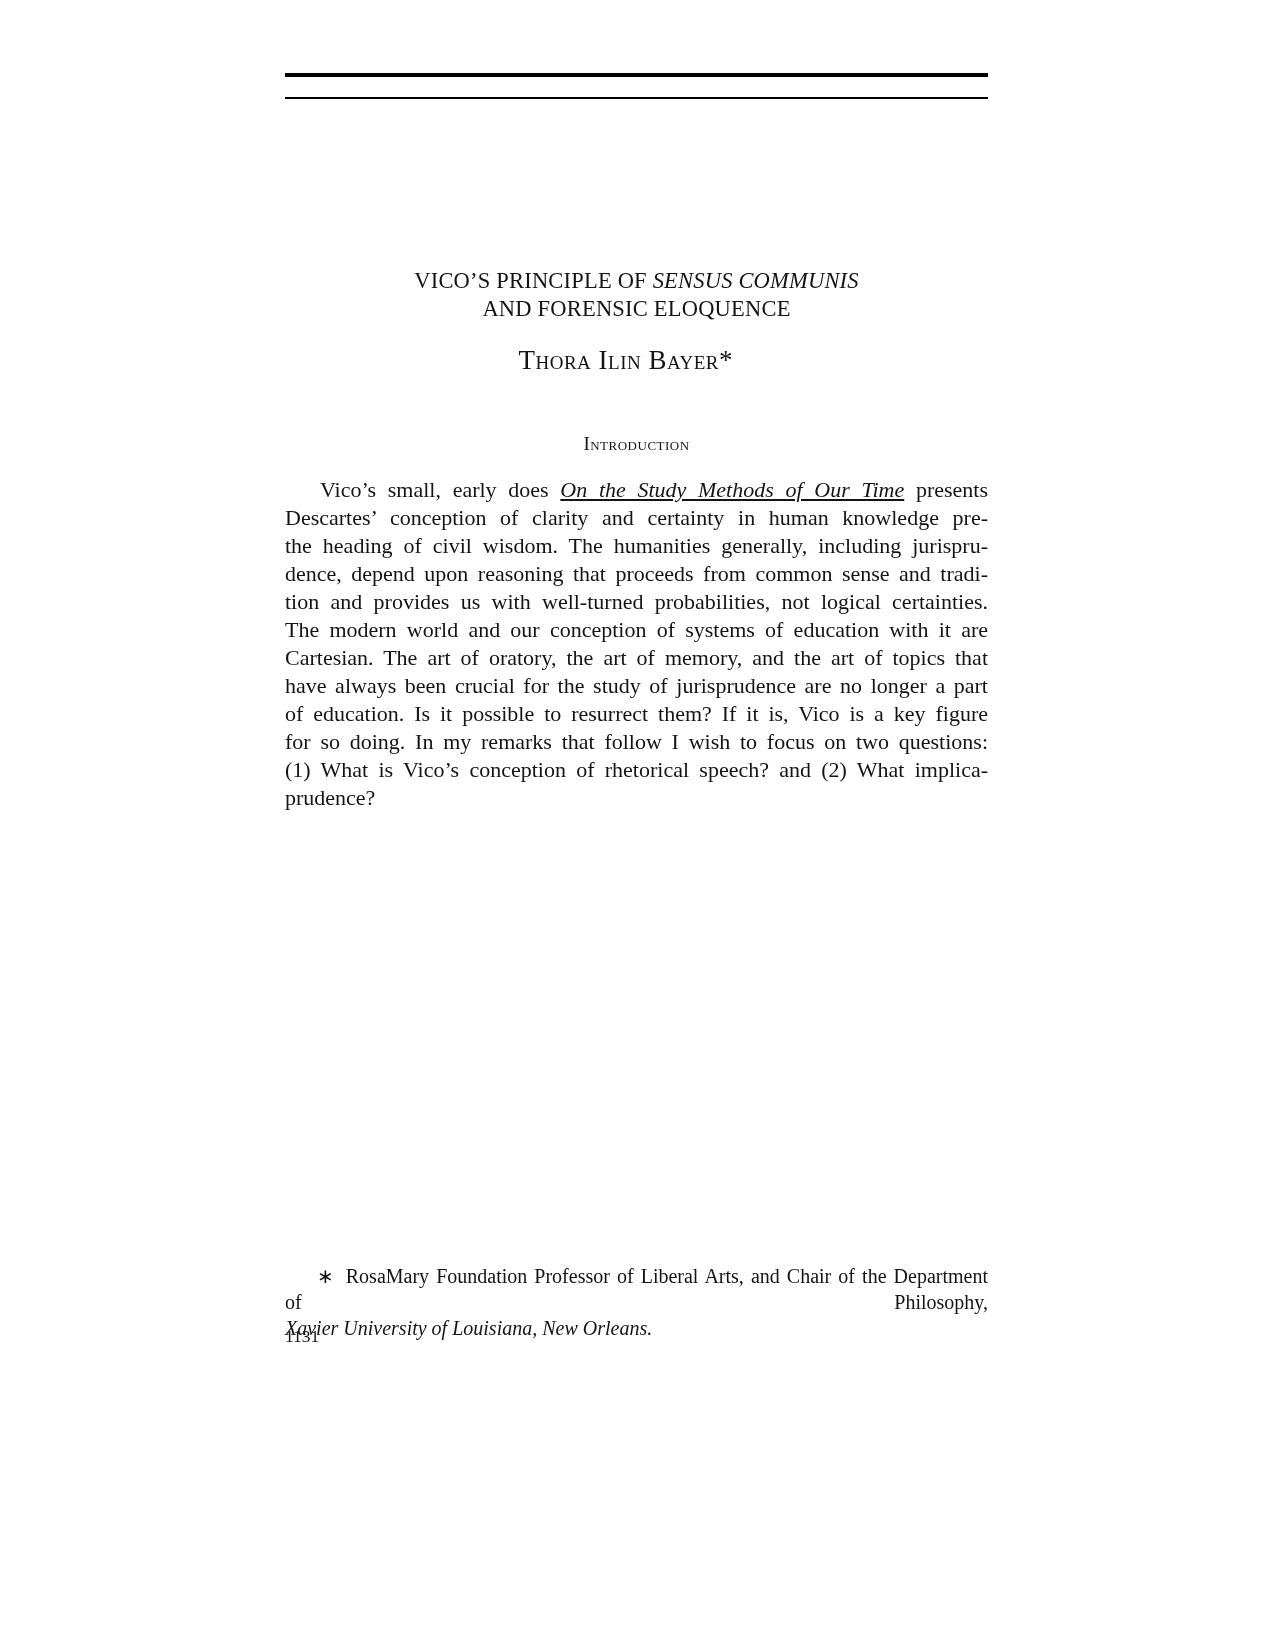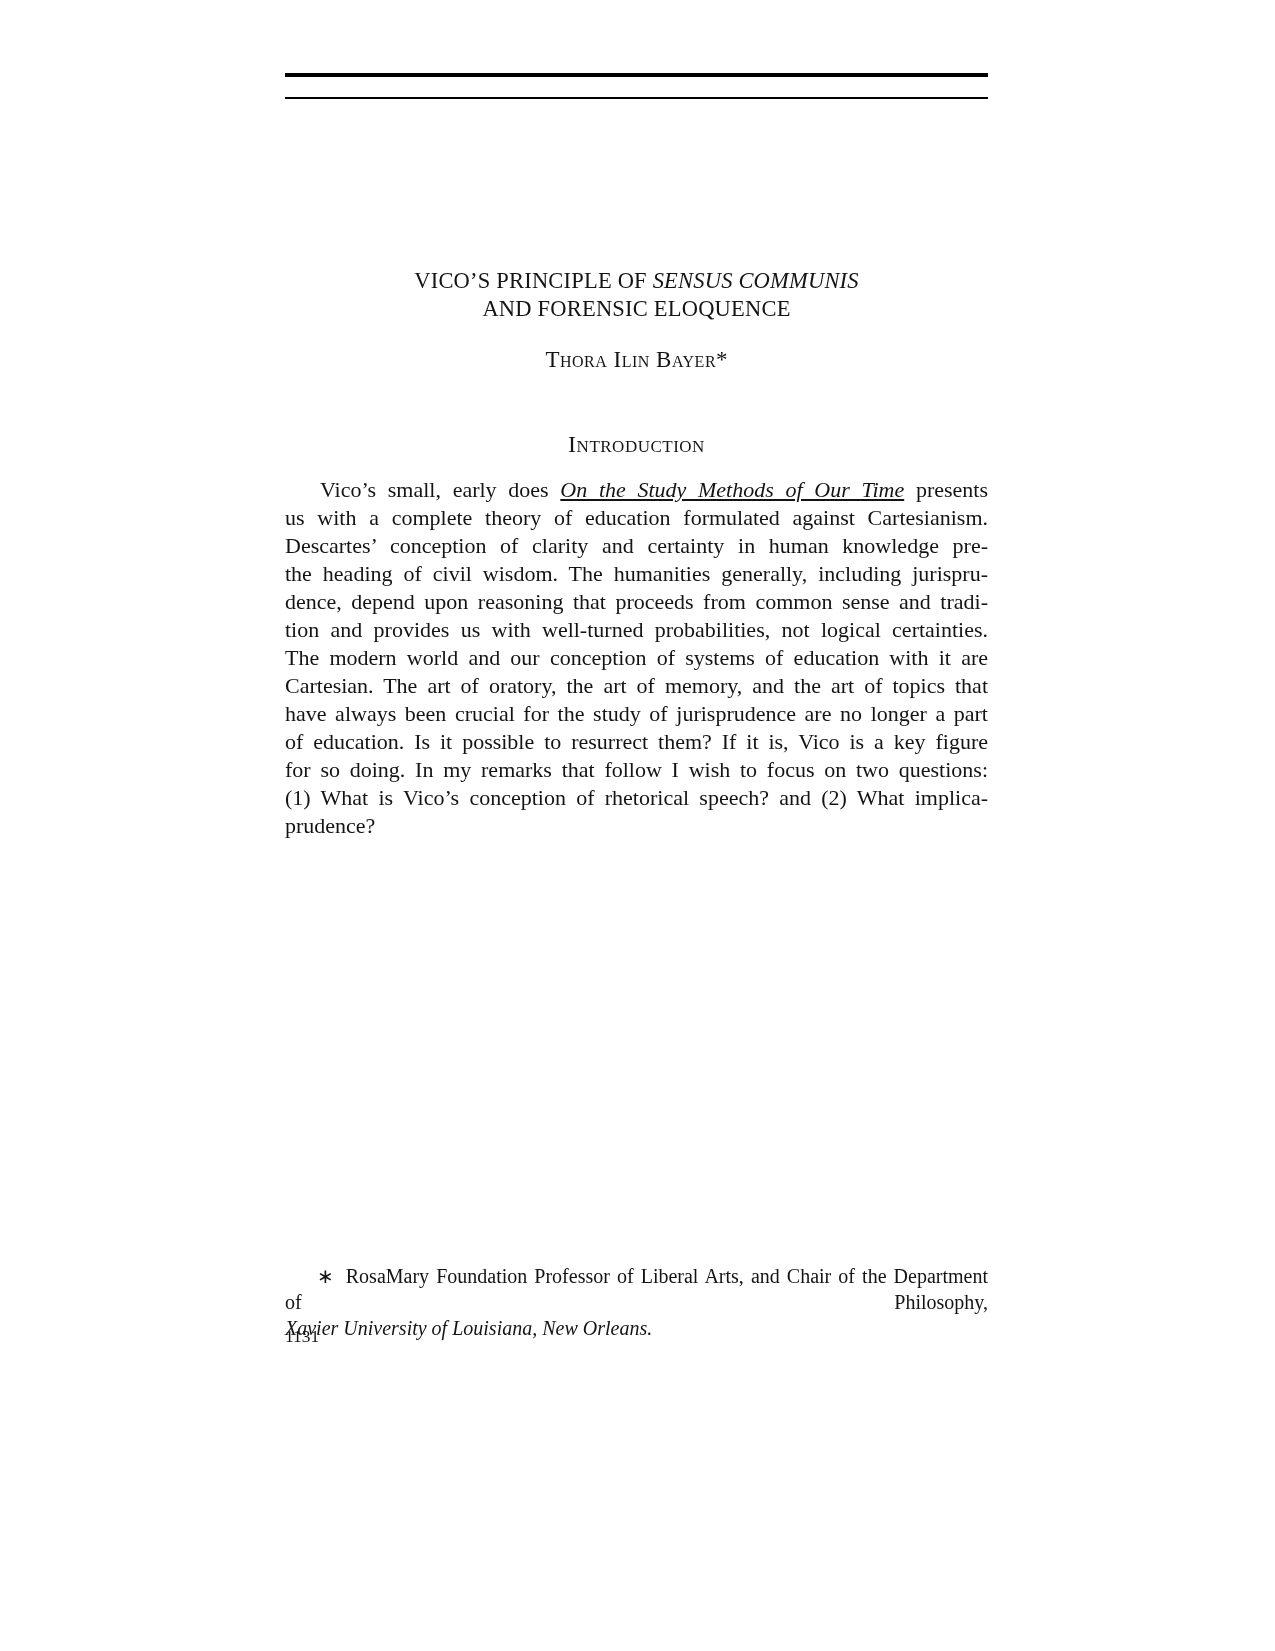--- a/index.html
+++ b/index.html
@@ -33,36 +33,36 @@
     width: 703px;
     text-align: center;
     font-size: 22.5px;
     line-height: 28px;
     letter-spacing: 0.2px;
   }
   .title-block .italic { font-style: italic; text-align: right; }
 
   .author-block {
     position: absolute;
-    left: 285px;
+    left: 274px;
     top: 347px;
     width: 703px;
     text-align: center;
-    font-size: 23px;
+    font-size: 27px;
     line-height: 26px;
   }
   .smallcaps { font-variant: small-caps; letter-spacing: 0.5px; }
 
   .section-heading {
     position: absolute;
     left: 285px;
     top: 431px;
     width: 703px;
     text-align: center;
-    font-size: 24px;
+    font-size: 19px;
     line-height: 26px;
   }
 
   .body-block {
     position: absolute;
     left: 285px;
     top: 476px;
     width: 703px;
     font-size: 22px;
     line-height: 28px;
@@ -117,21 +117,20 @@
   <div class="author-block">
     <span class="smallcaps">Thora Ilin Bayer</span><span>*</span>
   </div>
 
   <div class="section-heading">
     <span class="smallcaps">Introduction</span>
   </div>
 
   <div class="body-block">
     <div class="line first"><span>Vico’s small, early does </span><span class="italic">On the Study Methods of Our Time</span><span> presents</span></div>
-    <div class="line">us with a complete theory of education formulated against Cartesianism.</div>
     <div class="line">Descartes’ conception of clarity and certainty in human knowledge pre-</div>
     <div class="line">the heading of civil wisdom. The humanities generally, including jurispru-</div>
     <div class="line">dence, depend upon reasoning that proceeds from common sense and tradi-</div>
     <div class="line">tion and provides us with well-turned probabilities, not logical certainties.</div>
     <div class="line">The modern world and our conception of systems of education with it are</div>
     <div class="line">Cartesian. The art of oratory, the art of memory, and the art of topics that</div>
     <div class="line">have always been crucial for the study of jurisprudence are no longer a part</div>
     <div class="line">of education. Is it possible to resurrect them? If it is, Vico is a key figure</div>
     <div class="line">for so doing. In my remarks that follow I wish to focus on two questions:</div>
     <div class="line">(1) What is Vico’s conception of rhetorical speech? and (2) What implica-</div>

